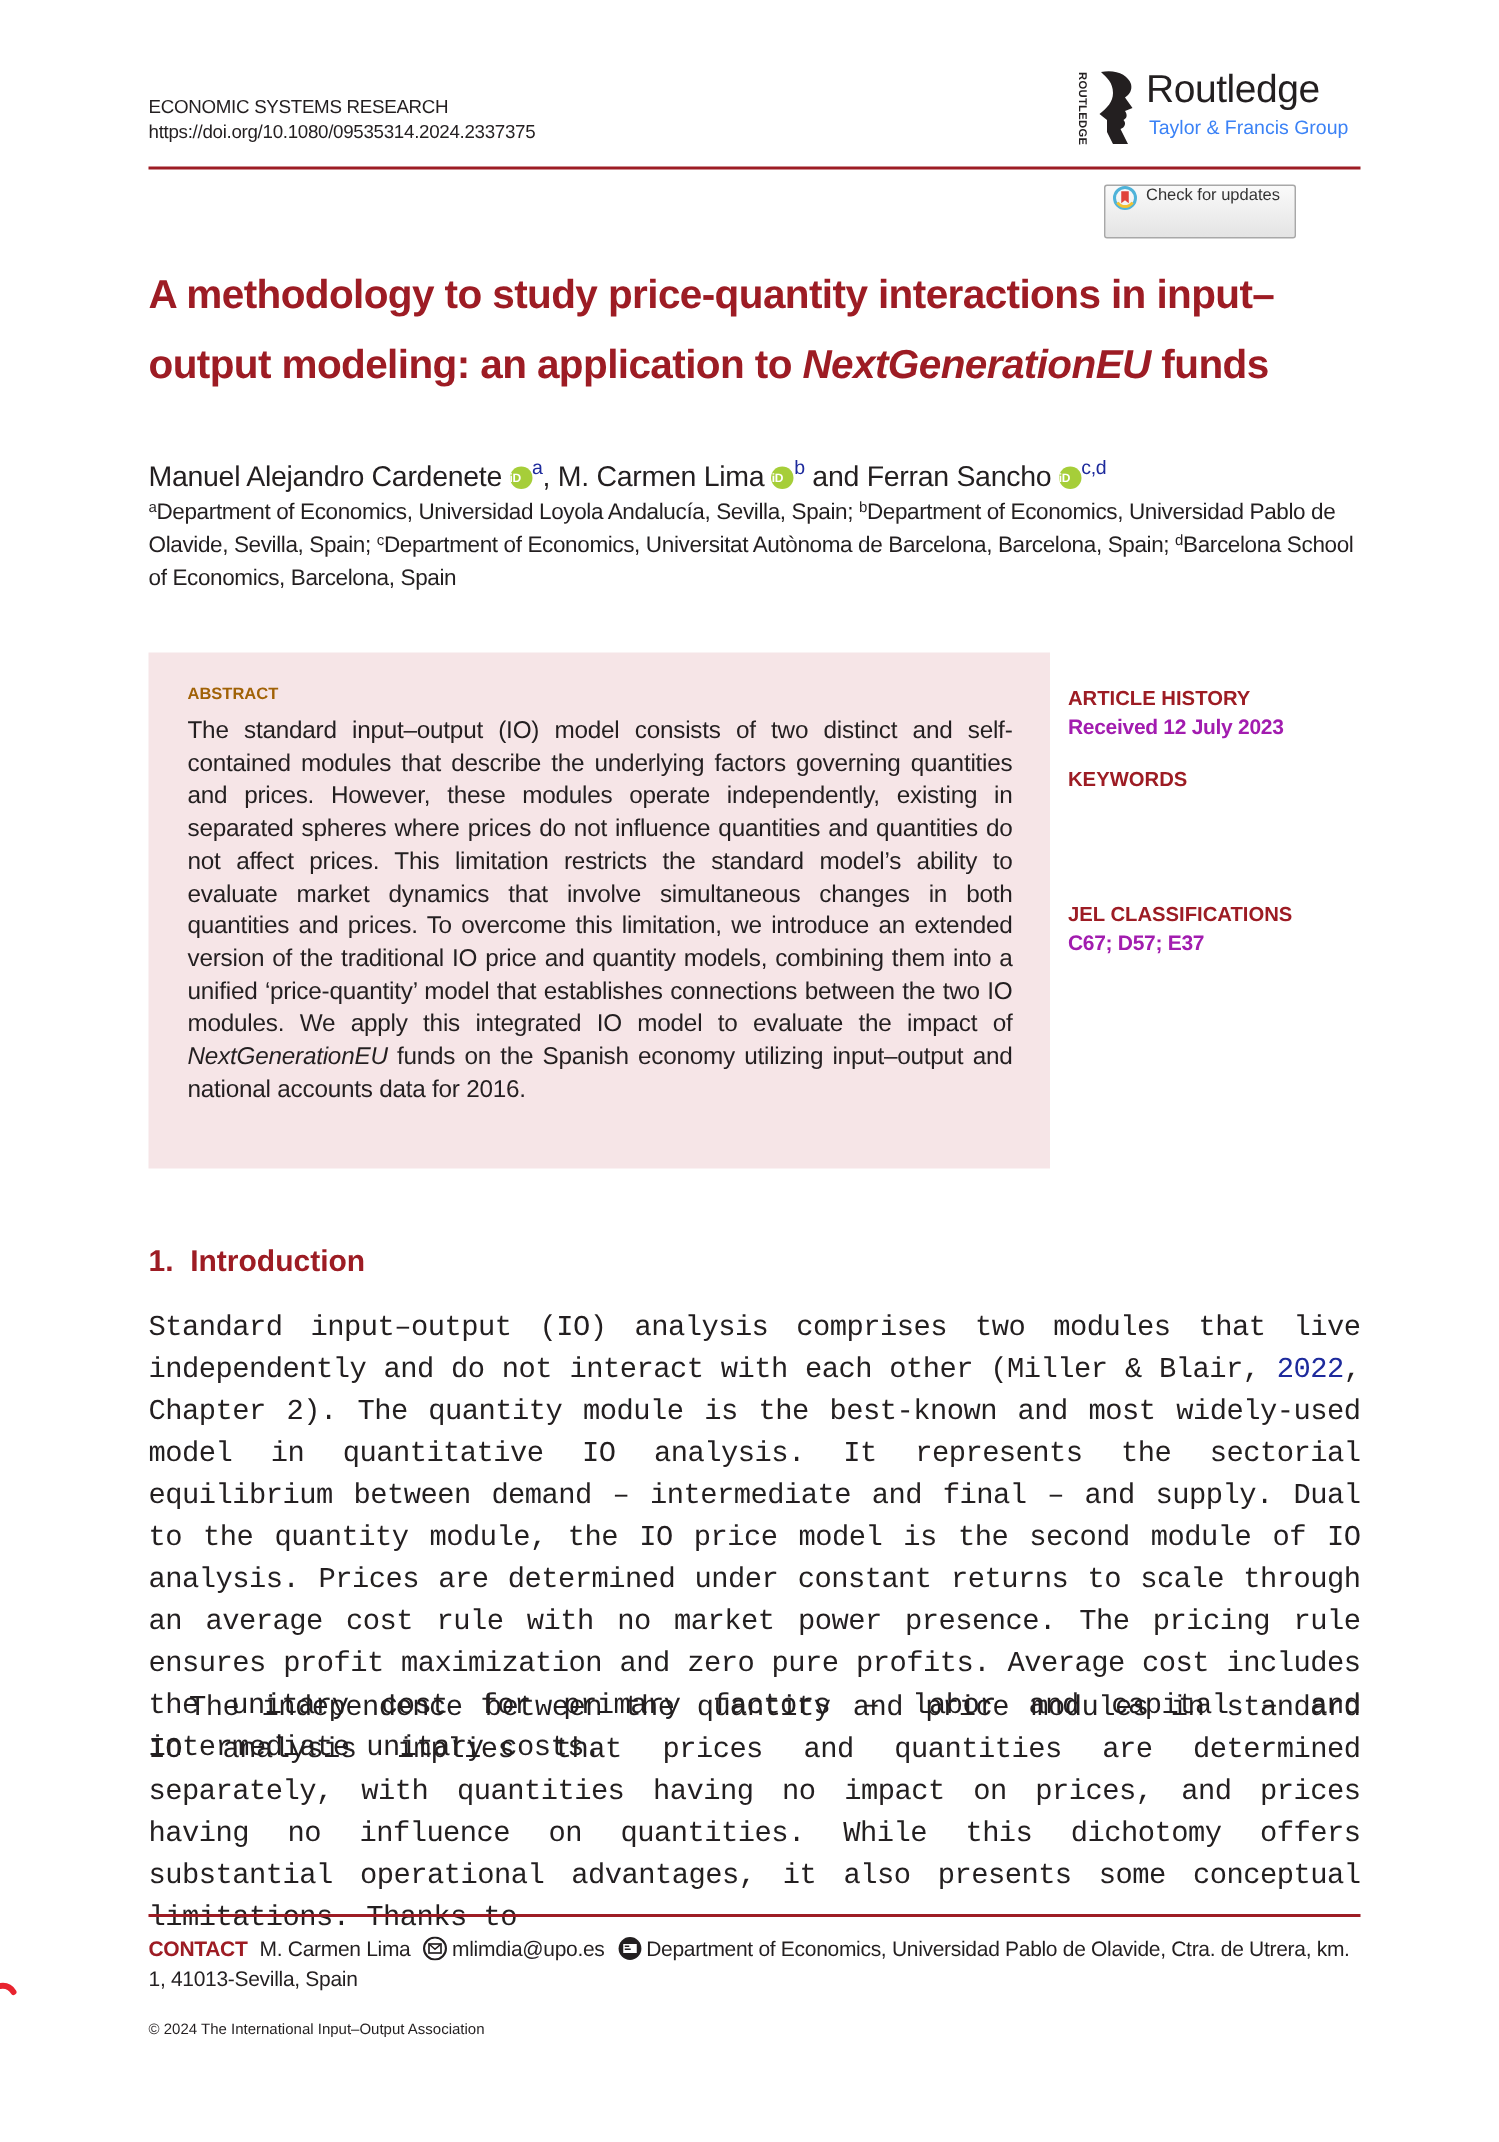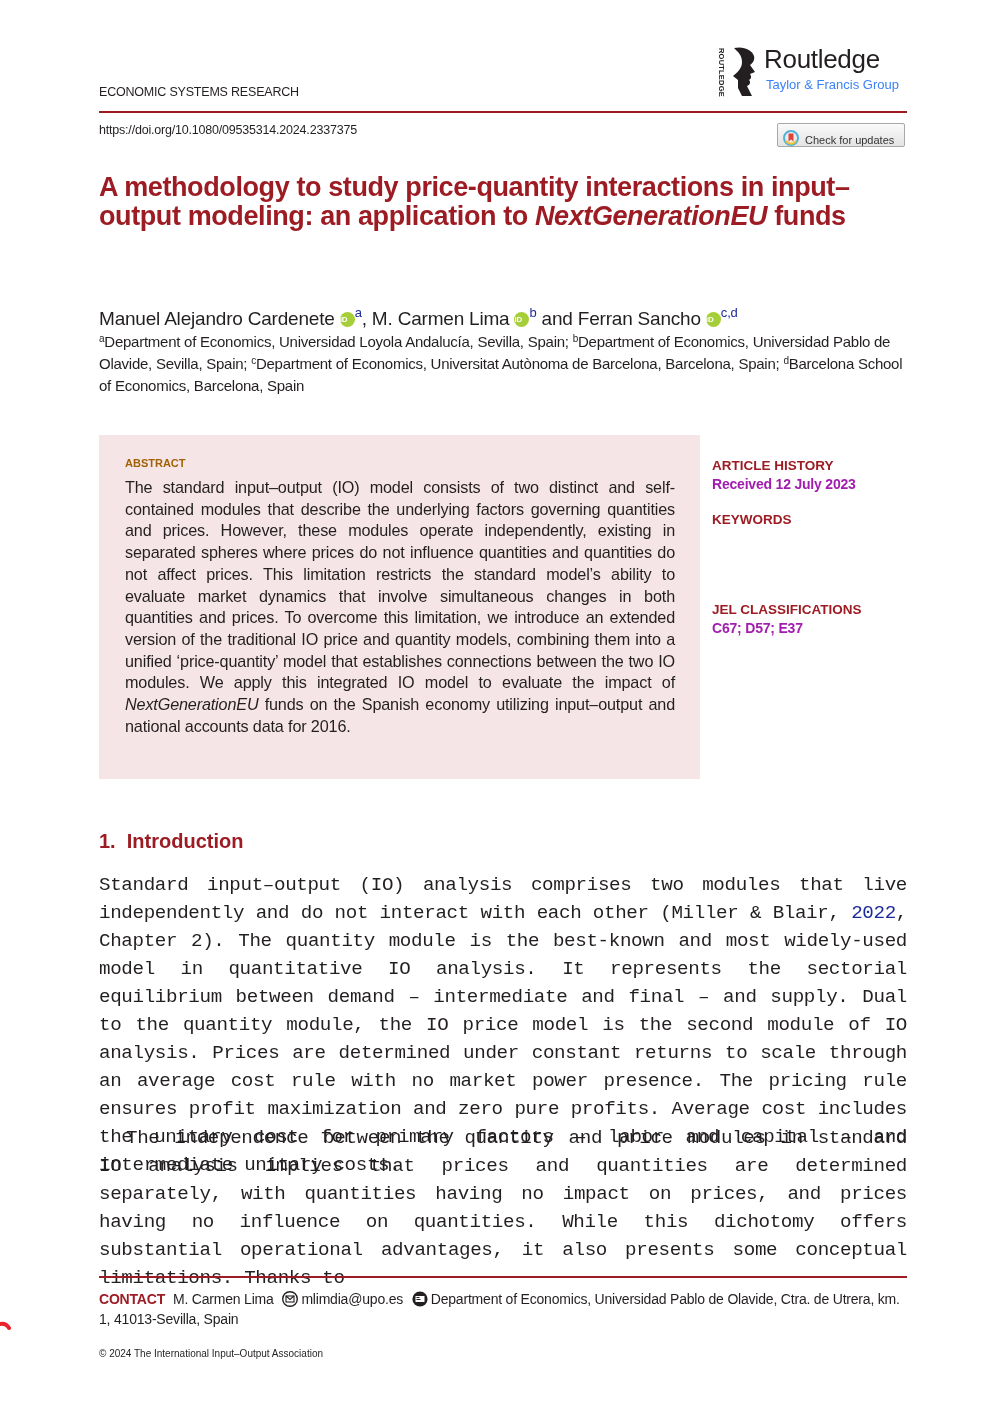--- a/index.html
+++ b/index.html
@@ -1,35 +1,35 @@
 <!DOCTYPE html>
 <html><head>
 <meta charset="utf-8">
 <style>
   html, body { margin: 0; padding: 0; background: #ffffff; }
   body { width: 999px; height: 1428px; position: relative; overflow: hidden; color: #231f20; }
   .sans { font-family: "Liberation Sans", "DejaVu Sans", sans-serif; }
   .serif { font-family: Liberation Mono, monospace; }
 
   .journal { position: absolute; left: 99px; top: 63px; font-size: 12.5px; line-height: 17px; color: #231f20; letter-spacing: -0.2px; }
-  .journal div { white-space: nowrap; margin-top: 21px; }
+  .journal div { white-space: nowrap; }
 
   .logo { position: absolute; left: 716px; top: 44px; width: 195px; height: 56px; }
   .logo .vert { position: absolute; left: 0; top: 4px; width: 10px; height: 48px; }
   .logo .vert span { display: block; transform: rotate(90deg); transform-origin: 0 0; position: absolute; left: 10px; top: 0; font-size: 7.5px; font-weight: bold; letter-spacing: 0.2px; white-space: nowrap; }
   .logo .mark { position: absolute; left: 12px; top: 2px; width: 32px; height: 52px; }
   .logo .brand { position: absolute; left: 48px; top: 0px; font-size: 26px; color: #231f20; white-space: nowrap; letter-spacing: -0.3px; }
   .logo .sub { position: absolute; left: 50px; top: 33px; font-size: 13px; color: #3b82f6; white-space: nowrap; }
 
   .rule-top { position: absolute; left: 99px; top: 111px; width: 808px; height: 2px; background: #9d1c24; }
 
-  .check-btn { position: absolute; left: 777px; top: 123px; width: 128px; height: 24px; border: 1px solid #a8a8a8; border-radius: 2px; background: linear-gradient(#fafafa, #e4e4e4); box-sizing: border-box; display: flex; align-items: flex-end; font-size: 11px; color: #333; white-space: nowrap; cursor: pointer; }
+  .check-btn { position: absolute; left: 736px; top: 123px; width: 128px; height: 36px; border: 1px solid #a8a8a8; border-radius: 2px; background: linear-gradient(#fafafa, #e4e4e4); box-sizing: border-box; display: flex; align-items: flex-start; font-size: 11px; color: #333; white-space: nowrap; cursor: pointer; }
   .check-btn .ic { width: 16px; height: 16px; margin: 0 6px 0 5px; }
 
-  .title { position: absolute; left: 99px; top: 173px; width: 810px; font-size: 27px; line-height: 29px; font-weight: bold; color: #9d1c24; letter-spacing: -0.4px; }
+  .title { position: absolute; left: 99px; top: 173px; width: 810px; font-size: 27px; line-height: 47px; font-weight: bold; color: #9d1c24; letter-spacing: -0.4px; }
   .title i { font-style: italic; }
 
   .authors { position: absolute; left: 99px; top: 306px; font-size: 19px; line-height: 26px; color: #231f20; white-space: nowrap; letter-spacing: -0.2px; }
   .orcid { display: inline-block; width: 15px; height: 15px; border-radius: 50%; background: #a6ce39; color: #fff; font-size: 8px; font-weight: bold; text-align: left; line-height: 15px; vertical-align: 3px; margin-left: 5px; }
   .authors sup { color: #1d2a9c; font-size: 13px; vertical-align: 8px; line-height: 0; }
 
   .affil { position: absolute; left: 99px; top: 331px; width: 815px; font-size: 15px; line-height: 22px; color: #231f20; letter-spacing: -0.25px; }
   .affil sup { font-size: 10px; vertical-align: 5px; line-height: 0; }
 
   .abstract-box { position: absolute; left: 99px; top: 435px; width: 601px; height: 344px; background: #f6e5e7; }

